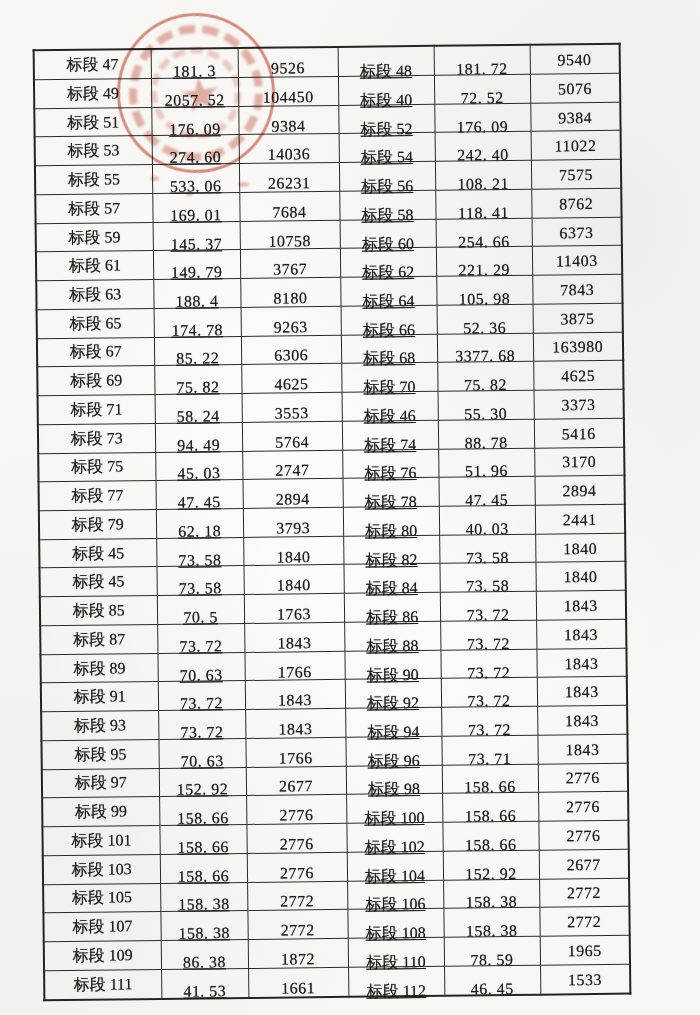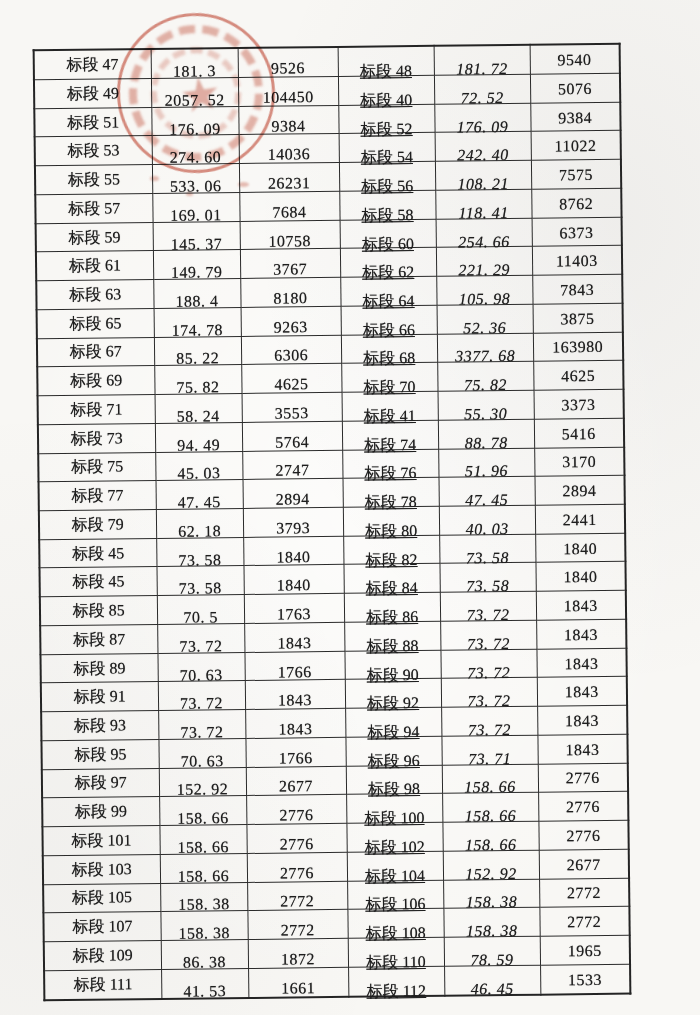--- a/index.html
+++ b/index.html
@@ -39,24 +39,24 @@
   table.scan { border: 2.2px solid #242424; }
   table.scan td span {
     display: inline-block;
     font-size: 16px;
     line-height: 16px;
     white-space: nowrap;
     text-shadow: 0 0 0.7px rgba(20,20,20,0.65);
   }
   
   table.scan td:nth-child(1) span { transform: translateY(0px);  }
-  table.scan td:nth-child(2) span { transform: translateY(8px); letter-spacing: .5px; }
+  table.scan td:nth-child(2) span { transform: translateY(8px); letter-spacing: .5px; text-decoration: underline; }
   table.scan td:nth-child(3) span { transform: translateY(6px); letter-spacing: .5px; }
   table.scan td:nth-child(4) span { transform: translateY(10px); text-decoration: underline; }
-  table.scan td:nth-child(5) span { transform: translateY(9px); letter-spacing: .5px; font-style: italic; }
+  table.scan td:nth-child(5) span { transform: translateY(9px); letter-spacing: .5px; }
   table.scan td:nth-child(6) span { transform: translateY(1px); letter-spacing: .5px; }
 
   
   .stamp {
     position: absolute;
     left: 117px; top: 13px;
     width: 158px; height: 160px;
     mix-blend-mode: multiply;
     opacity: 0.85;
     filter: blur(0.6px);
@@ -209,21 +209,21 @@
           <td><span>75. 82</span></td>
           <td><span>4625</span></td>
           <td><span>标段 70</span></td>
           <td><span>75. 82</span></td>
           <td><span>4625</span></td>
         </tr>
         <tr>
           <td><span>标段 71</span></td>
           <td><span>58. 24</span></td>
           <td><span>3553</span></td>
-          <td><span>标段 41</span></td>
+          <td><span>标段 46</span></td>
           <td><span>55. 30</span></td>
           <td><span>3373</span></td>
         </tr>
         <tr>
           <td><span>标段 73</span></td>
           <td><span>94. 49</span></td>
           <td><span>5764</span></td>
           <td><span>标段 74</span></td>
           <td><span>88. 78</span></td>
           <td><span>5416</span></td>

